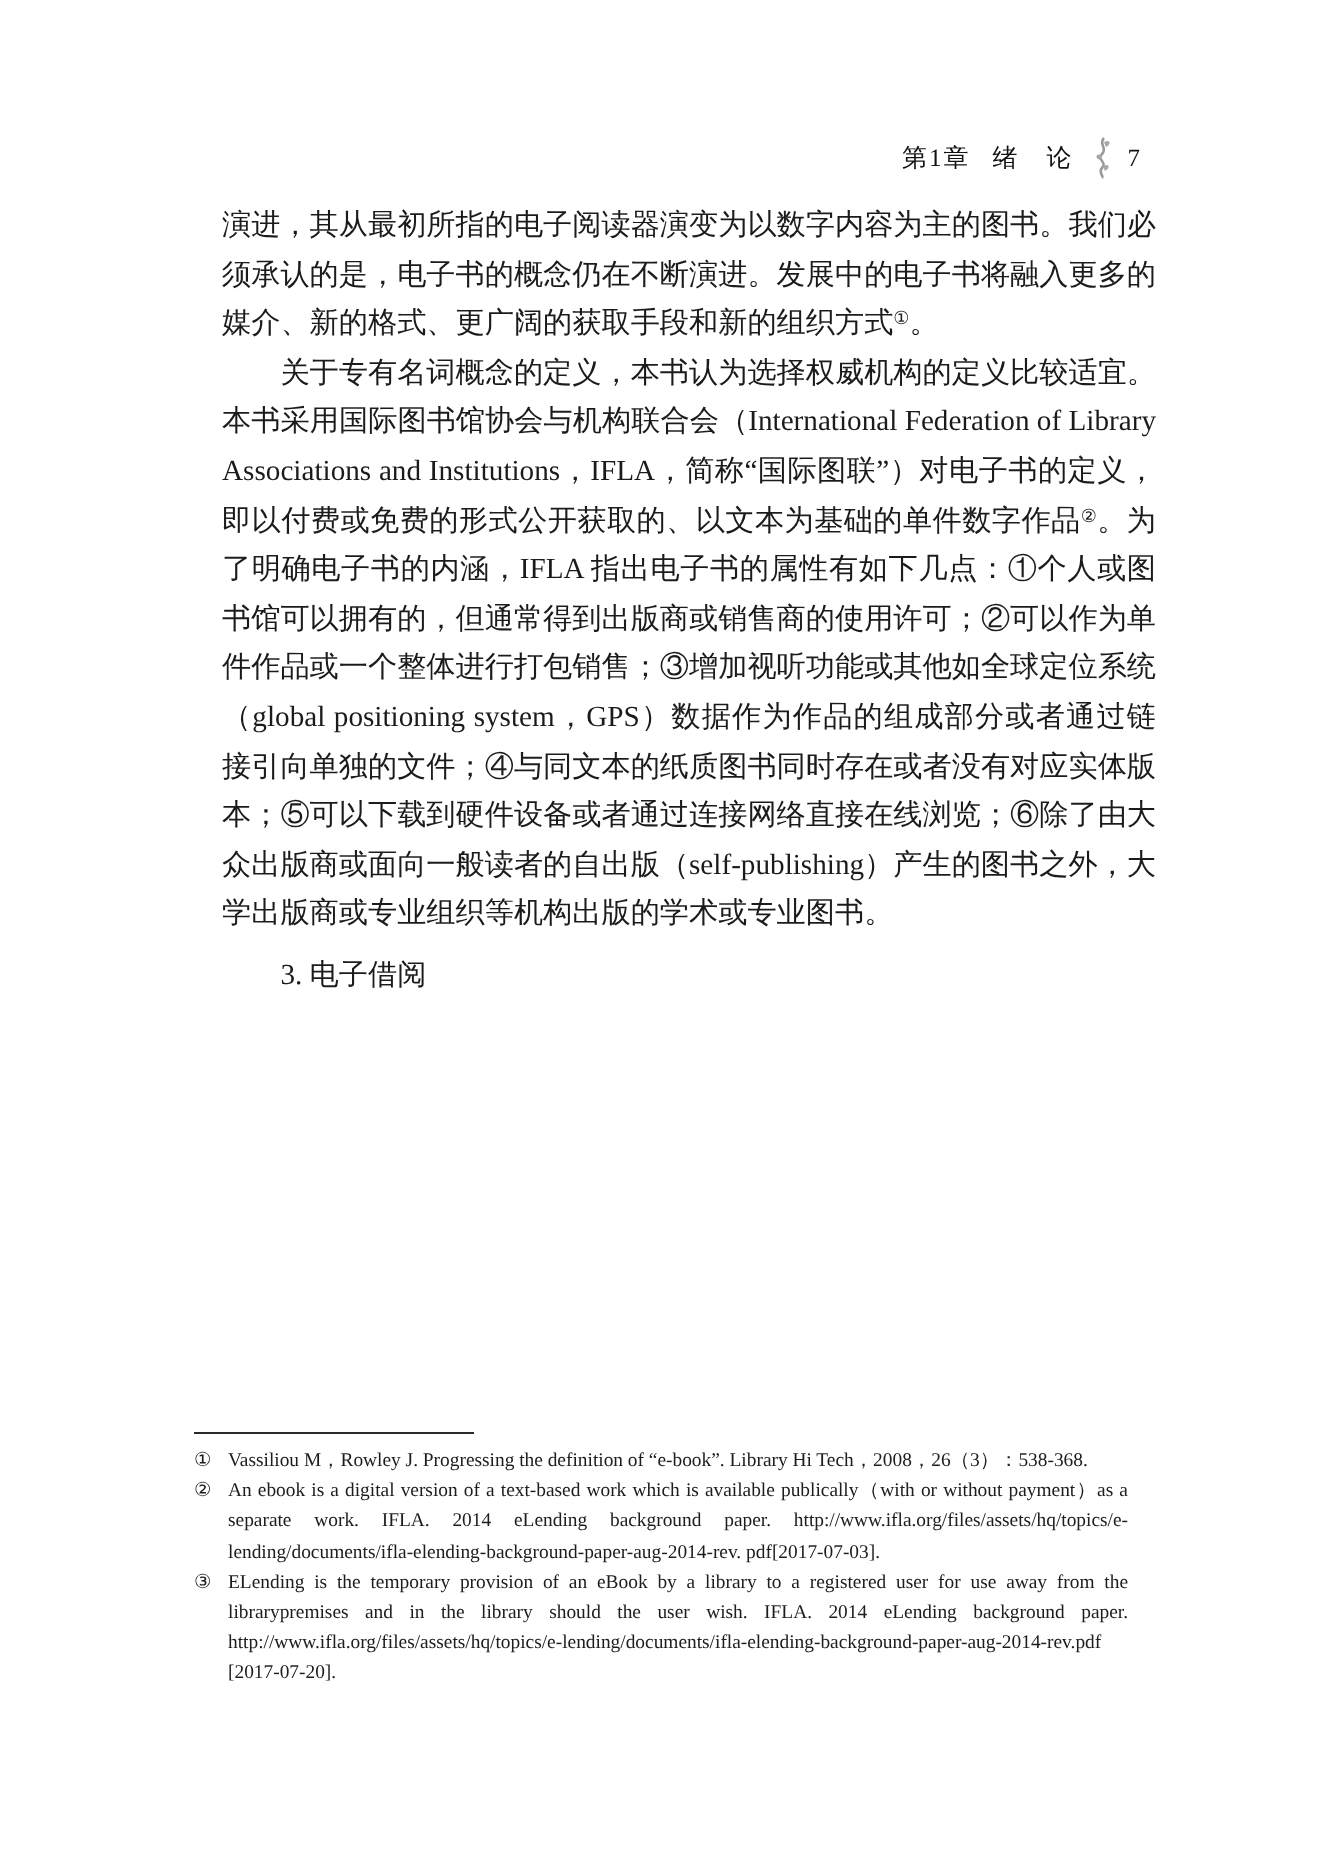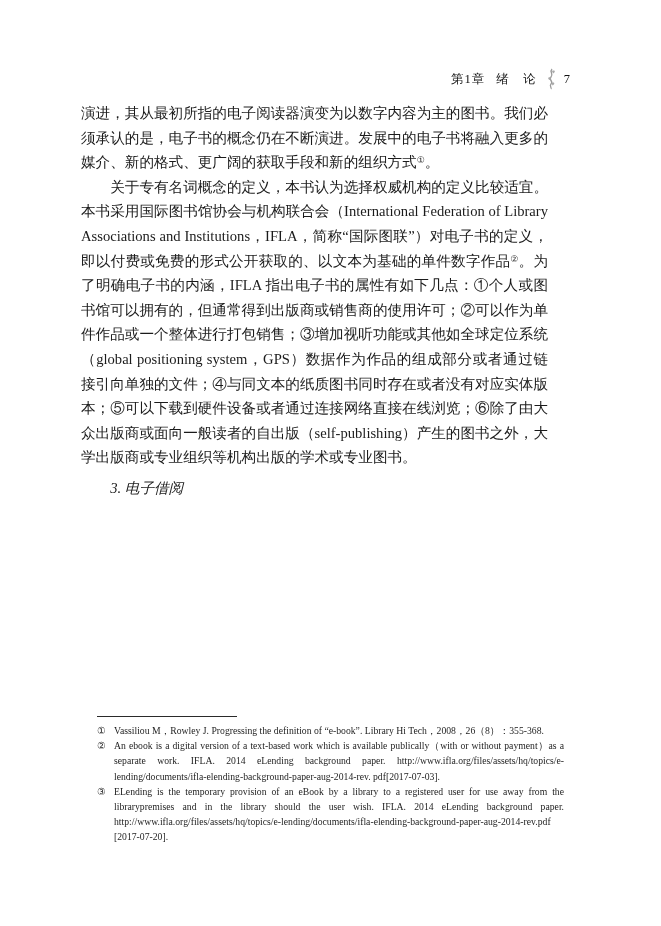--- a/index.html
+++ b/index.html
@@ -17,32 +17,32 @@
     position:absolute; top:68px; right:91px;
     display:flex; align-items:center;
     font-size:12.5px; line-height:18px; color:#111;
   }
   .header .chapter { margin-right:11px; letter-spacing:1px; }
   .header .title   { letter-spacing:1px; }
   .header .ornament { margin:0 7px 0 9px; display:inline-flex; }
   .header .pagenum { font-size:12.5px; }
   
   .content {
-    position:absolute; left:81px; top:101px; width:467px;
+    position:absolute; left:111px; top:101px; width:467px;
     font-size:14.6px; line-height:24.6px;
     text-align:justify;
   }
   .content p { margin:0; text-indent:2em; }
   .content p.noindent { text-indent:0; }
   sup.fnref {
     font-size:9px; line-height:0;
     vertical-align:baseline; position:relative; top:-0.45em;
   }
   h3.subheading {
-    font-size:14.6px; font-weight:normal; font-style:italic;
+    font-size:14.6px; font-weight:normal; 
     margin:6px 0 6px 0; text-indent:2em;
   }
   
   .footnotes {
     position:absolute; left:97px; top:716px; width:467px;
     font-size:9.7px; line-height:15.2px; color:#1d1d1d;
     text-align:justify;
   }
   .fn-rule { width:140px; border-top:1px solid #2a2a2a; margin-bottom:6px; }
   .fn { display:flex; margin:0; }
@@ -76,21 +76,21 @@
 
     <h3 class="subheading">3. 电子借阅</h3>
 
   </div>
 
   <div class="footnotes">
     <div class="fn-rule"></div>
 
     <div class="fn">
       <span class="fn-marker">①</span>
-      <span class="fn-text">Vassiliou M，Rowley J. Progressing the definition of “e-book”. Library Hi Tech，2008，26（8）：355-368.</span>
+      <span class="fn-text">Vassiliou M，Rowley J. Progressing the definition of “e-book”. Library Hi Tech，2008，26（3）：538-368.</span>
     </div>
 
     <div class="fn">
       <span class="fn-marker">②</span>
       <span class="fn-text">An ebook is a digital version of a text-based work which is available publically（with or without payment）as a separate work. IFLA. 2014 eLending background paper. http://www.ifla.org/files/assets/hq/topics/e-lending/documents/ifla-elending-background-paper-aug-2014-rev. pdf[2017-07-03].</span>
     </div>
 
     <div class="fn">
       <span class="fn-marker">③</span>
       <span class="fn-text">ELending is the temporary provision of an eBook by a library to a registered user for use away from the librarypremises and in the library should the user wish. IFLA. 2014 eLending background paper. http://www.ifla.org/files/assets/hq/topics/e-lending/documents/ifla-elending-background-paper-aug-2014-rev.pdf [2017-07-20].</span>

